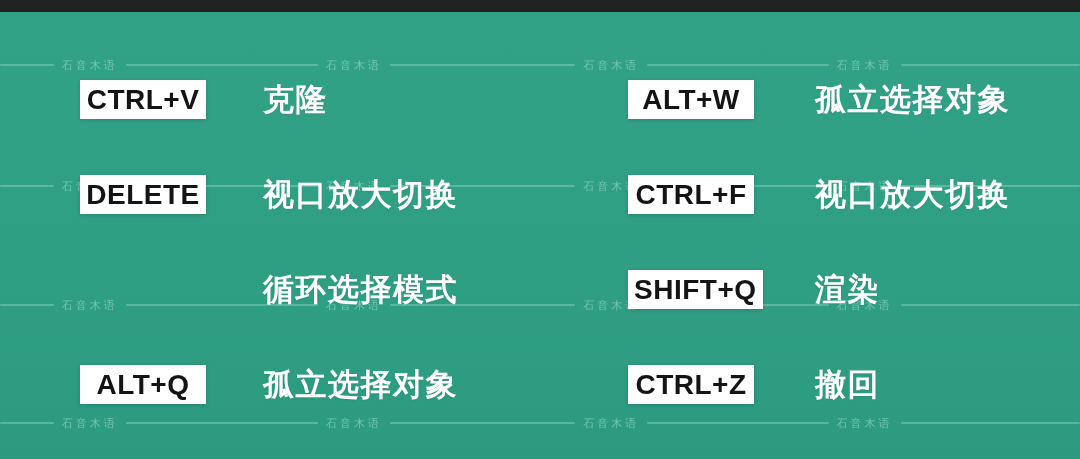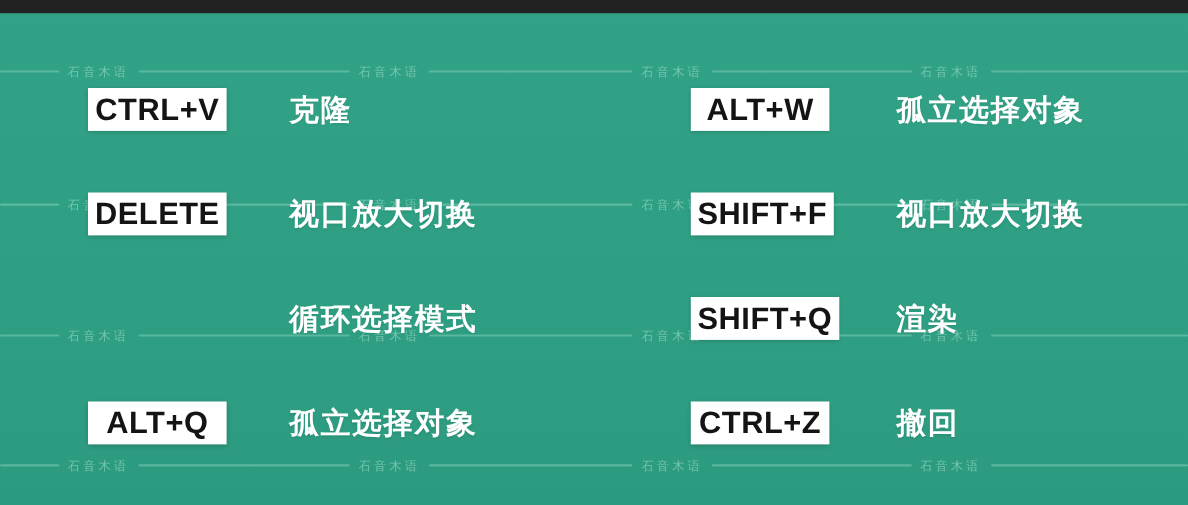--- a/index.html
+++ b/index.html
@@ -44,21 +44,21 @@
     padding:0 6px;
     background:#ffffff;color:#141414;
     display:flex;align-items:center;justify-content:center;
     font-weight:700;font-size:28px;letter-spacing:.5px;
     box-shadow:0 1px 4px rgba(0,0,0,.18);
     white-space:nowrap;
   }
   .desc{
     position:absolute;top:0;
     height:39px;line-height:40px;
-    color:#ffffff;font-weight:700;font-size:27px;letter-spacing:1.5px;
+    color:#ffffff;font-weight:700;font-size:31px;letter-spacing:1.5px;
     white-space:nowrap;
     text-shadow:0 1px 2px rgba(0,0,0,.08);
   }
   .col-left .desc{left:183px}
   .col-right .desc{left:187px}
 </style>
 </head>
 <body>
 
 <div class="canvas">
@@ -122,21 +122,21 @@
   <div class="shortcut-row col-left row-4">
     <div class="key">ALT+Q</div>
     <div class="desc">孤立选择对象</div>
   </div>
 
   <div class="shortcut-row col-right row-1">
     <div class="key">ALT+W</div>
     <div class="desc">孤立选择对象</div>
   </div>
   <div class="shortcut-row col-right row-2">
-    <div class="key">SHIFT+F</div>
+    <div class="key">CTRL+F</div>
     <div class="desc">视口放大切换</div>
   </div>
   <div class="shortcut-row col-right row-3">
     <div class="key">SHIFT+Q</div>
     <div class="desc">渲染</div>
   </div>
   <div class="shortcut-row col-right row-4">
     <div class="key">CTRL+Z</div>
     <div class="desc">撤回</div>
   </div>

